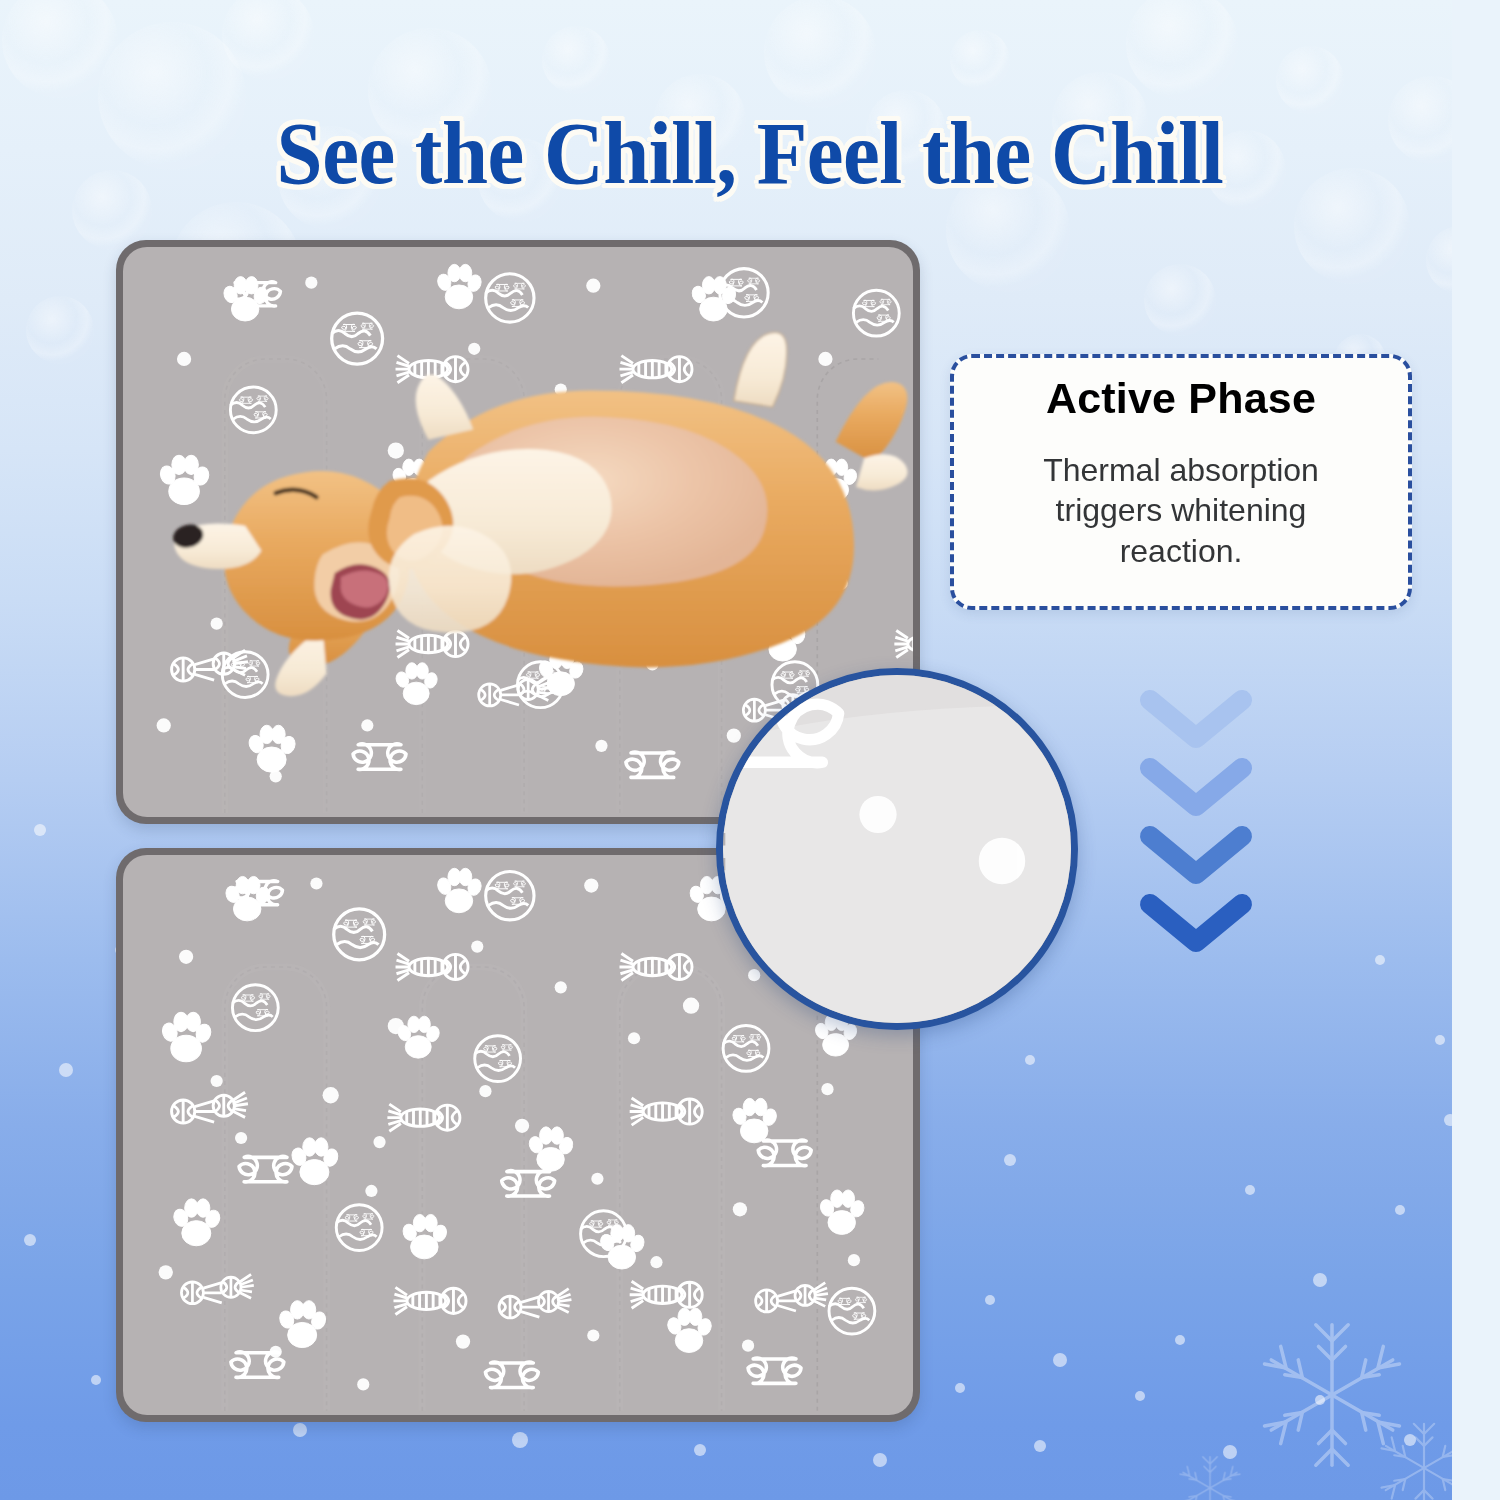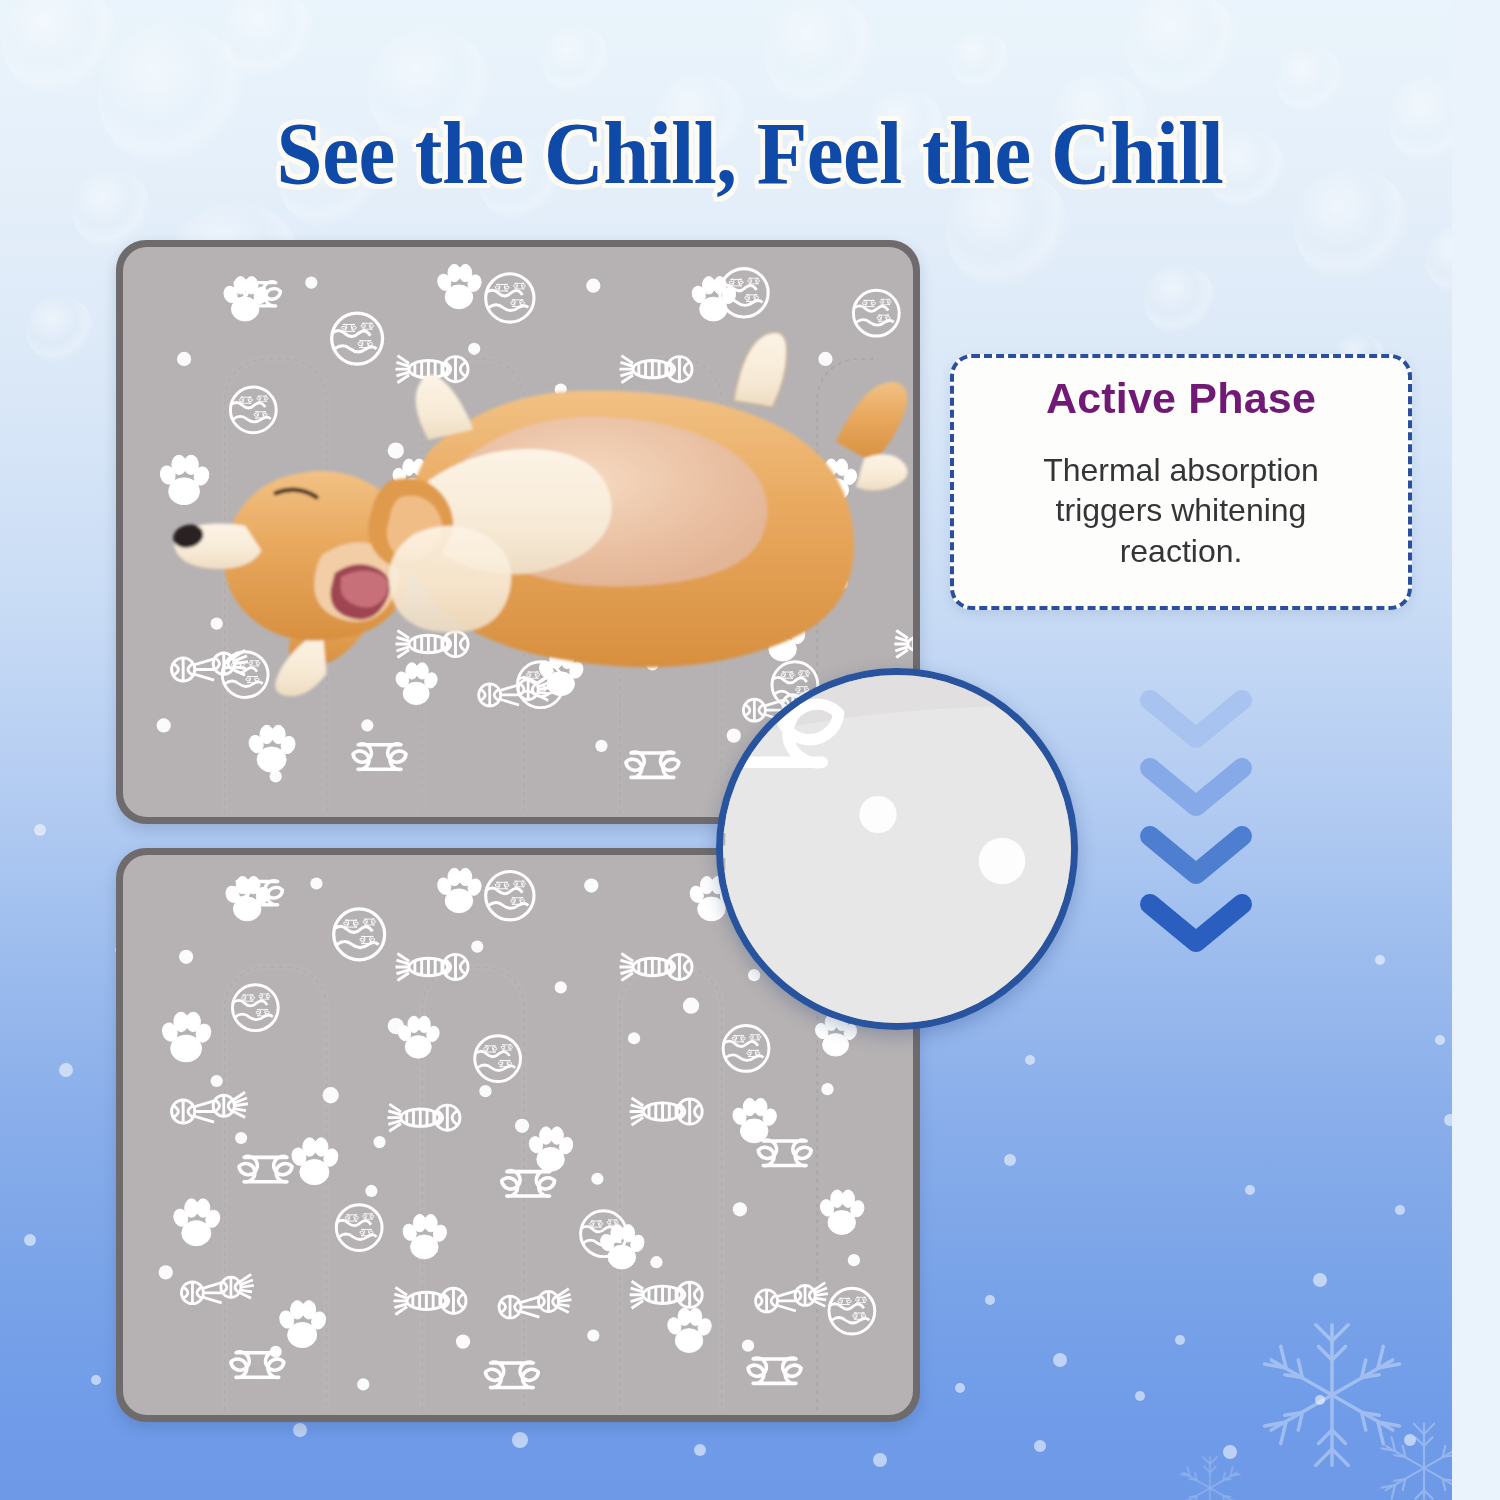--- a/index.html
+++ b/index.html
@@ -90,21 +90,21 @@
     background:#fdfdfb;
     box-shadow:0 4px 12px rgba(40,70,130,.12);
     box-sizing:border-box;
     display:flex;flex-direction:column;justify-content:center;align-items:center;
     padding:14px 26px;
   }
   #callout-active{left:950px;top:354px;width:462px;height:256px;}
   #callout-recovery{left:950px;top:1052px;width:462px;height:268px;}
   .callout h3{
     margin:0 0 14px 0;
-    font-size:43px;font-weight:bold;color:#701a75;
+    font-size:43px;font-weight:bold;color:#000000;
     letter-spacing:.2px;text-align:center;line-height:1;
   }
   #callout-recovery h3{color:#2d6ac4;}
   .callout p{
     margin:16px;font-size:32px;line-height:1.26;color:#333537;text-align:center;
   }
 
   
   .chevrons{position:absolute;left:1134px;top:688px;width:124px;height:280px;}
 </style>

